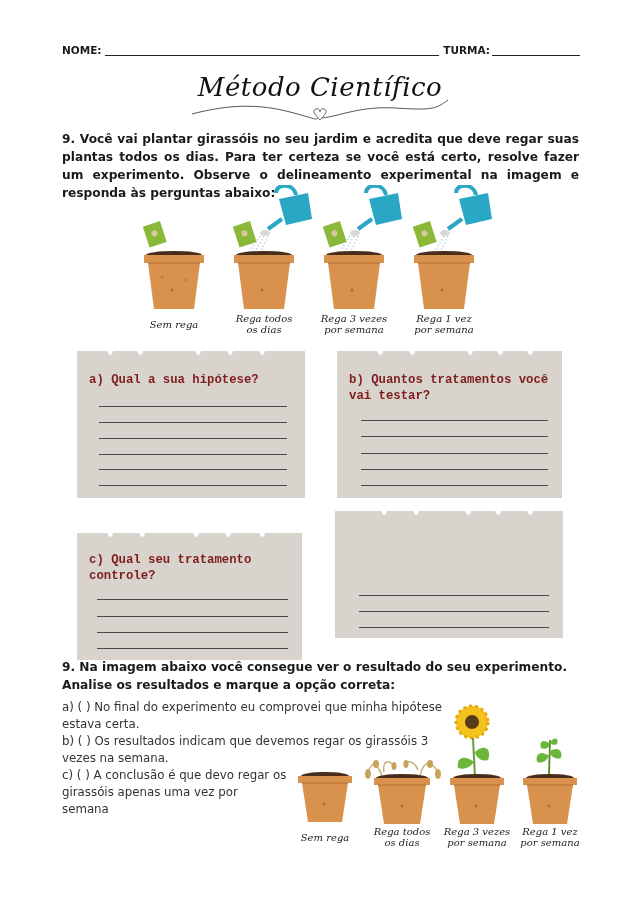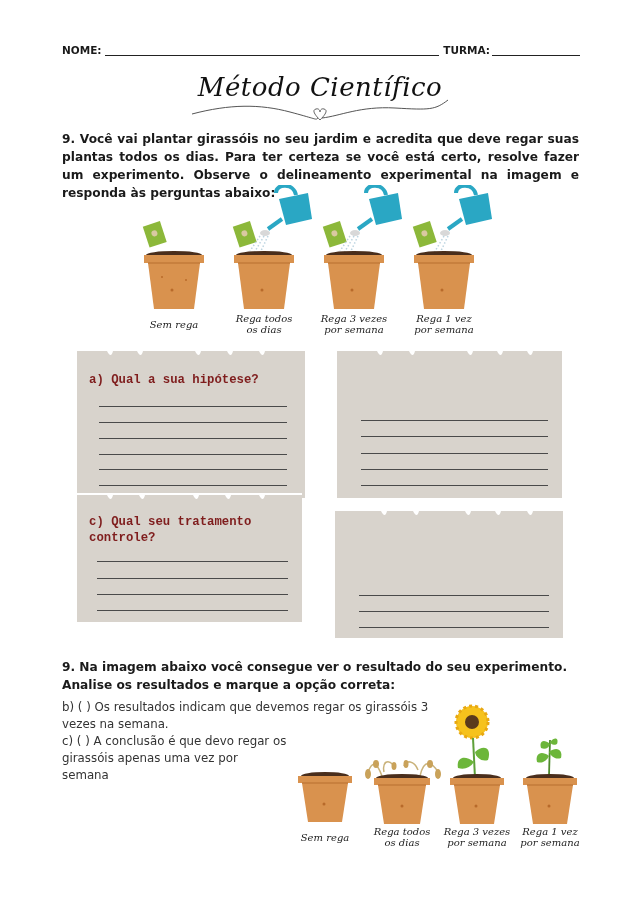--- a/index.html
+++ b/index.html
@@ -156,28 +156,29 @@
   <div class="line" style="left:22px; right:18px; top:88px;"></div>
   <div class="line" style="left:22px; right:18px; top:104px;"></div>
   <div class="line" style="left:22px; right:18px; top:119px;"></div>
   <div class="line" style="left:22px; right:18px; top:135px;"></div>
 </div>
 
 <div class="card" style="left:337px; top:350px; width:225px; height:148px;">
   <svg class="tear" viewBox="0 0 225 14" preserveAspectRatio="none">
     <path d="M0 0 H225 V2 H196 Q194 10 190 2 H166 Q164 10 160 2 H136 Q134 10 130 2 H78 Q76 10 72 2 H46 Q44 10 40 2 H0 Z" fill="#ffffff"></path>
   </svg>
+  <div class="q" style="top:22px;">b) Quantos tratamentos você vai testar?</div>
   <div class="line" style="left:24px; right:14px; top:70px;"></div>
   <div class="line" style="left:24px; right:14px; top:86px;"></div>
   <div class="line" style="left:24px; right:14px; top:103px;"></div>
   <div class="line" style="left:24px; right:14px; top:119px;"></div>
   <div class="line" style="left:24px; right:14px; top:135px;"></div>
 </div>
 
-<div class="card" style="left:77px; top:494px; width:225px; height:128px;">
+<div class="card" style="left:77px; top:532px; width:225px; height:128px;">
   <svg class="tear" viewBox="0 0 225 14" preserveAspectRatio="none">
     <path d="M0 0 H225 V2 H188 Q186 10 182 2 H154 Q152 10 148 2 H122 Q120 10 116 2 H68 Q66 10 62 2 H36 Q34 10 30 2 H0 Z" fill="#ffffff"></path>
   </svg>
   <div class="q" style="top:20px;">c) Qual seu tratamento controle?</div>
   <div class="line" style="left:20px; right:14px; top:67px;"></div>
   <div class="line" style="left:20px; right:14px; top:84px;"></div>
   <div class="line" style="left:20px; right:14px; top:100px;"></div>
   <div class="line" style="left:20px; right:14px; top:116px;"></div>
 </div>
 
@@ -186,20 +187,21 @@
     <path d="M0 0 H228 V2 H198 Q196 10 192 2 H166 Q164 10 160 2 H136 Q134 10 130 2 H84 Q82 10 78 2 H52 Q50 10 46 2 H0 Z" fill="#ffffff"></path>
   </svg>
   <div class="line" style="left:24px; right:14px; top:85px;"></div>
   <div class="line" style="left:24px; right:14px; top:101px;"></div>
   <div class="line" style="left:24px; right:14px; top:117px;"></div>
 </div>
 
 <div class="q2">9. Na imagem abaixo você consegue ver o resultado do seu experimento. Analise os resultados e marque a opção correta:</div>
 
 <div class="options">
+  <span class="opt">a) (    ) No final do experimento eu comprovei que minha hipótese estava certa.</span>
   <span class="opt">b) (    ) Os resultados indicam que devemos regar os girassóis 3 vezes na semana.</span>
   <span class="opt" style="width:225px;">c) (    ) A conclusão é que devo regar os girassóis apenas uma vez por semana</span>
 </div>
 
 <div class="pots-row" style="top:700px; left:290px; width:300px;">
 
   <div class="pot-unit" style="left:0px; width:70px;">
     <svg width="70" height="125" viewBox="0 0 70 125">
       <ellipse cx="35" cy="76" rx="24" ry="4" fill="#4a2e1c"></ellipse>
       <path d="M8 76 L62 76 L62 83 L8 83 Z" fill="#d9924e"></path>

